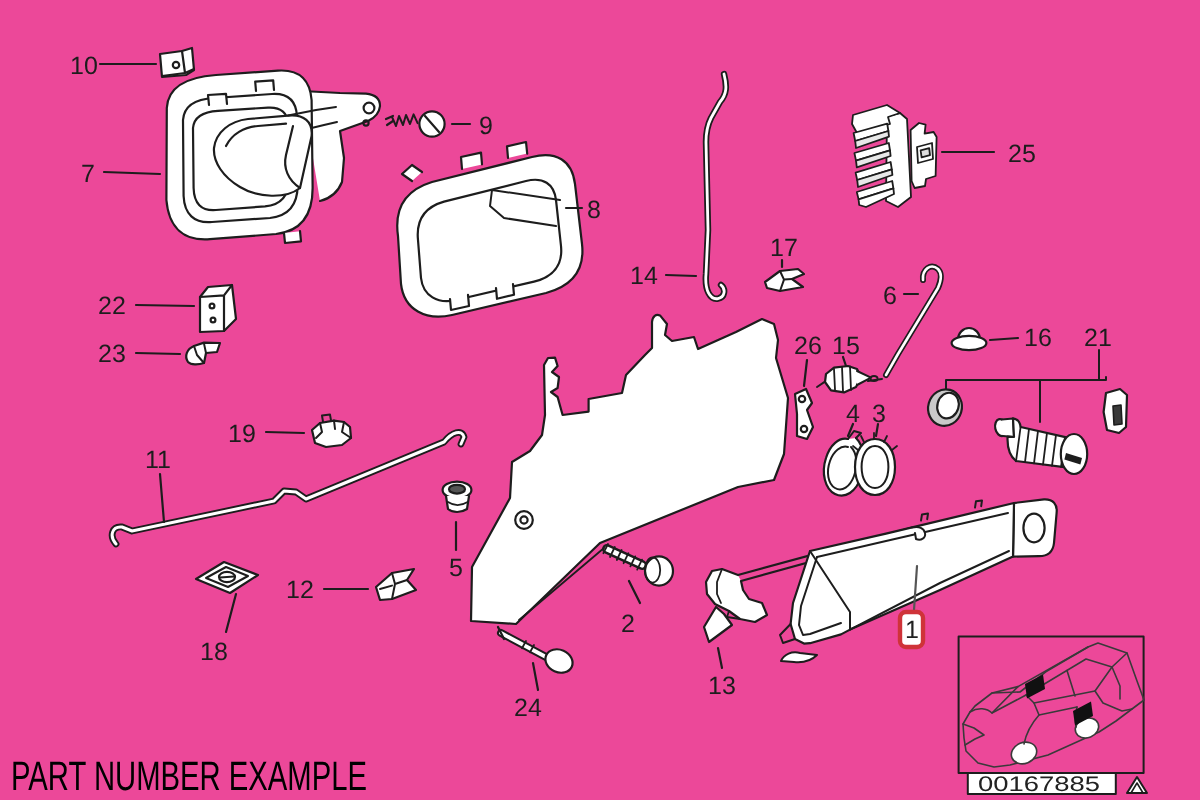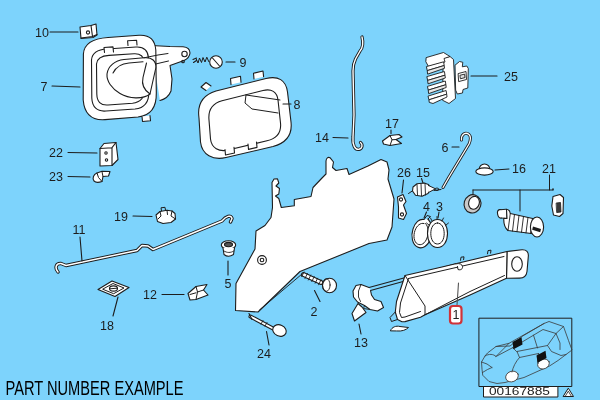--- a/index.html
+++ b/index.html
@@ -1,16 +1,16 @@
 <!DOCTYPE html>
 <html><head>
 <meta charset="utf-8">
 <style>
   html,body{margin:0;padding:0;background:#fff;}
-  #wrap{position:relative;width:600px;height:400px;background:#7dd3fc;overflow:hidden;
+  #wrap{position:relative;width:600px;height:400px;background:#ec4899;overflow:hidden;
         font-family:"Liberation Sans", sans-serif;}
   svg{position:absolute;left:0;top:0;}
   .lbl{font-family:"Liberation Sans", sans-serif;font-size:12.5px;fill:#1d1d1d;}
 </style>
 </head>
 <body>
 <div id="wrap">
 <svg width="600" height="400" viewBox="0 0 600 400">
   <g stroke="#1d1d1d" stroke-width="1.1" fill="none" stroke-linejoin="round" stroke-linecap="round">
 

